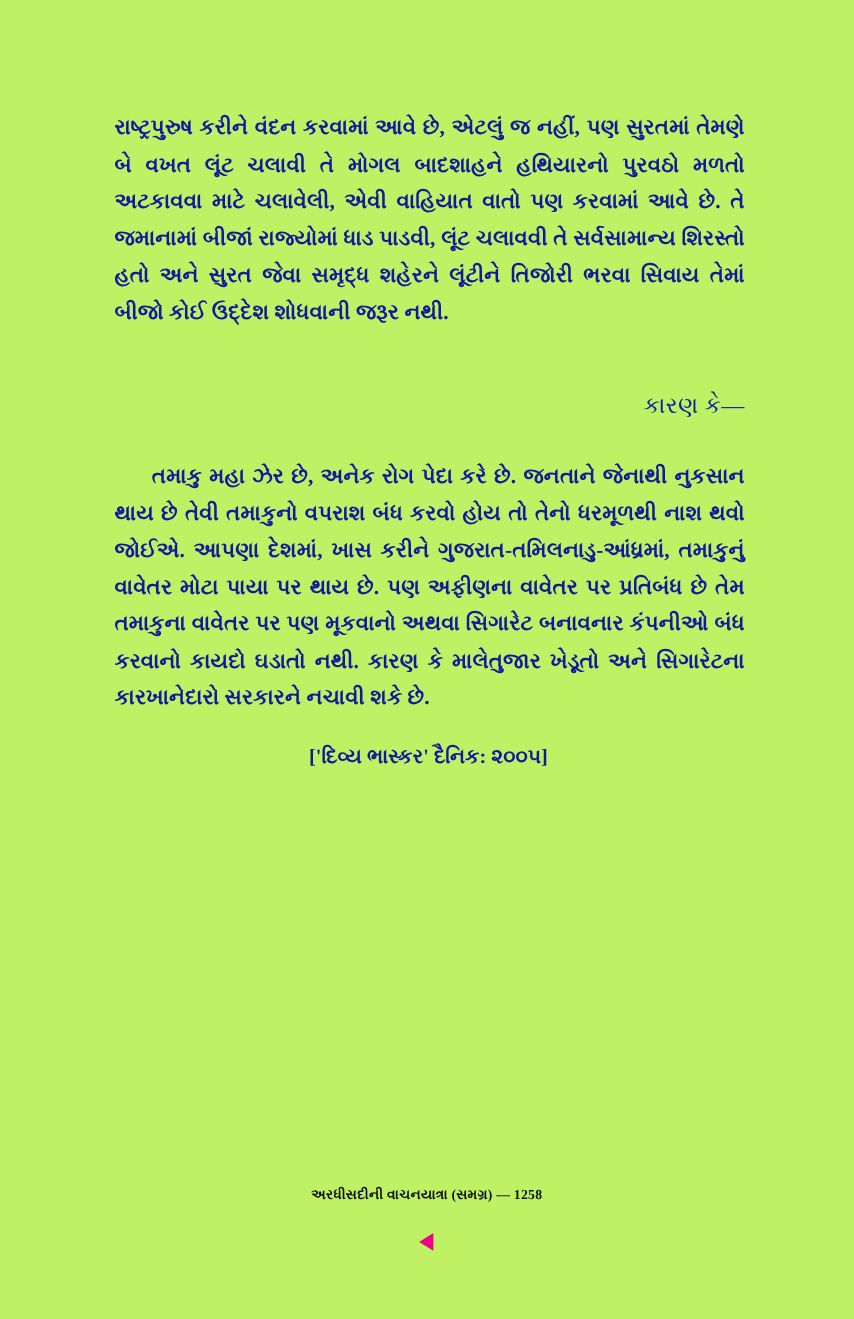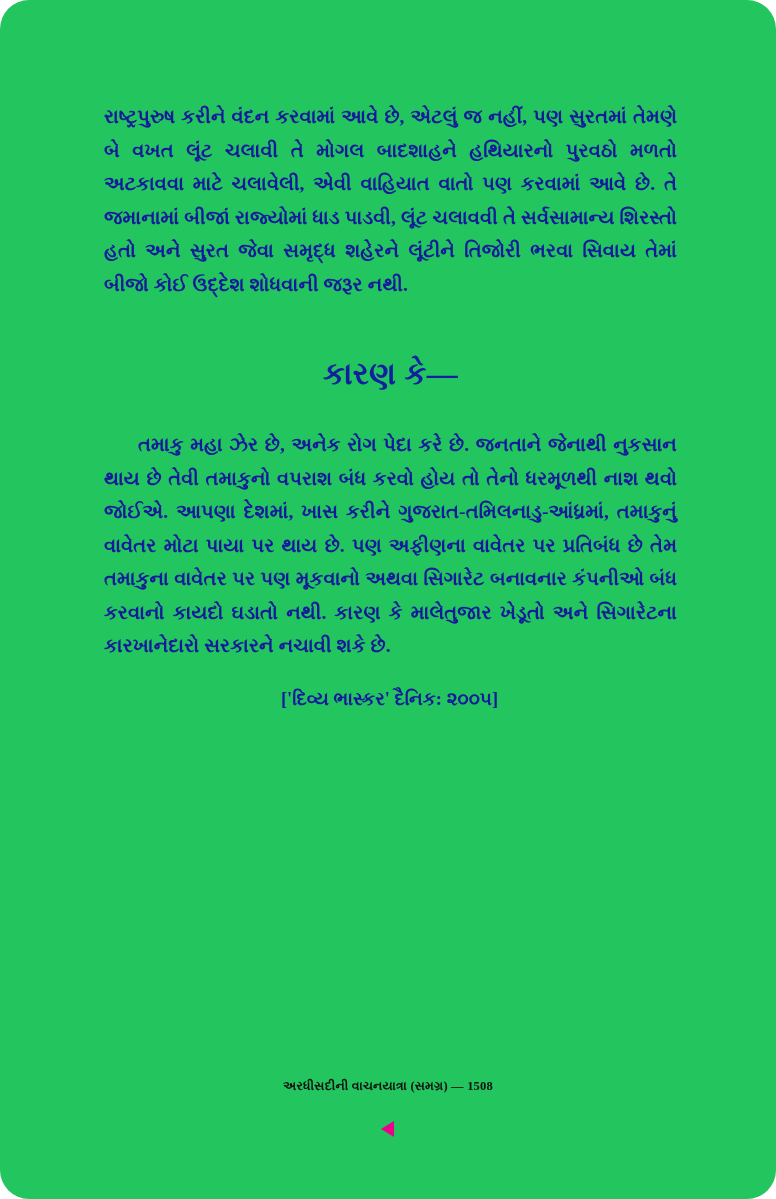--- a/index.html
+++ b/index.html
@@ -10,22 +10,21 @@
   body {
     width: 776px;
     height: 1199px;
     position: relative;
     font-family: "Liberation Serif", "DejaVu Serif", serif;
     overflow: hidden;
   }
   .page {
     position: absolute;
     inset: 0;
-    background: #22c55e;
-    border-radius: 29px;
+    background: #bef264;
   }
   .content {
     position: absolute;
     left: 104px;
     top: 100px;
     width: 573px;
   }
   .para {
     color: #13189c;
     font-size: 19.5px;
@@ -34,23 +33,23 @@
     text-justify: inter-word;
     margin: 0;
     font-weight: 600;
     letter-spacing: 0.1px;
   }
   .para-indent {
     text-indent: 34px;
   }
   .heading {
     color: #0f1fa0;
-    font-size: 31px;
-    font-weight: 700;
-    text-align: center;
+    font-size: 21px;
+    font-weight: 400;
+    text-align: right;
     margin: 55px 0 36px 0;
     letter-spacing: 0.3px;
   }
   .attribution {
     color: #13189c;
     font-size: 18.5px;
     font-weight: 600;
     text-align: center;
     margin-top: 26px;
     padding-right: 2px;
@@ -88,21 +87,21 @@
     <p class="para">રાષ્ટ્રપુરુષ કરીને વંદન કરવામાં આવે છે, એટલું જ નહીં, પણ સુરતમાં તેમણે બે વખત લૂંટ ચલાવી તે મોગલ બાદશાહને હથિયારનો પુરવઠો મળતો અટકાવવા માટે ચલાવેલી, એવી વાહિયાત વાતો પણ કરવામાં આવે છે. તે જમાનામાં બીજાં રાજ્યોમાં ધાડ પાડવી, લૂંટ ચલાવવી તે સર્વસામાન્ય શિરસ્તો હતો અને સુરત જેવા સમૃદ્ધ શહેરને લૂંટીને તિજોરી ભરવા સિવાય તેમાં બીજો કોઈ ઉદ્દેશ શોધવાની જરૂર નથી.</p>
 
     <h2 class="heading">કારણ કે—</h2>
 
     <p class="para para-indent">તમાકુ મહા ઝેર છે, અનેક રોગ પેદા કરે છે. જનતાને જેનાથી નુકસાન થાય છે તેવી તમાકુનો વપરાશ બંધ કરવો હોય તો તેનો ધરમૂળથી નાશ થવો જોઈએ. આપણા દેશમાં, ખાસ કરીને ગુજરાત-તમિલનાડુ-આંધ્રમાં, તમાકુનું વાવેતર મોટા પાયા પર થાય છે. પણ અફીણના વાવેતર પર પ્રતિબંધ છે તેમ તમાકુના વાવેતર પર પણ મૂકવાનો અથવા સિગારેટ બનાવનાર કંપનીઓ બંધ કરવાનો કાયદો ઘડાતો નથી. કારણ કે માલેતુજાર ખેડૂતો અને સિગારેટના કારખાનેદારો સરકારને નચાવી શકે છે.</p>
 
     <div class="attribution">['દિવ્ય ભાસ્કર' દૈનિક: ૨૦૦૫]</div>
 
   </div>
 
-  <div class="footer">અરધીસદીની વાચનયાત્રા (સમગ્ર) — 1508</div>
+  <div class="footer">અરધીસદીની વાચનયાત્રા (સમગ્ર) — 1258</div>
 
   <div class="nav-marker">
     <svg width="20" height="18" viewBox="0 0 20 18">
       <polygon points="16,1 16,17 3,9" fill="#ec008c"></polygon>
     </svg>
   </div>
 
 </div>
 
 </body></html>

